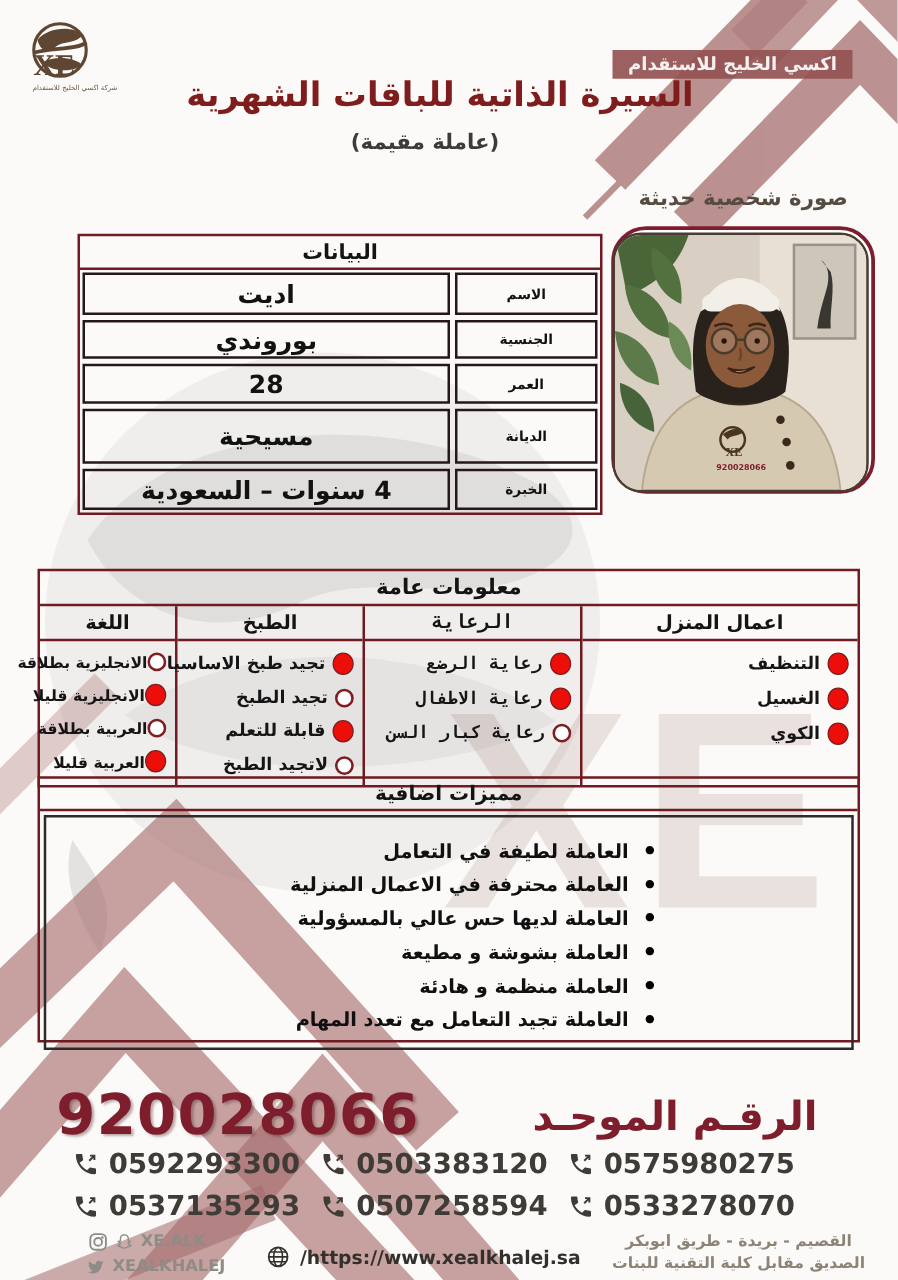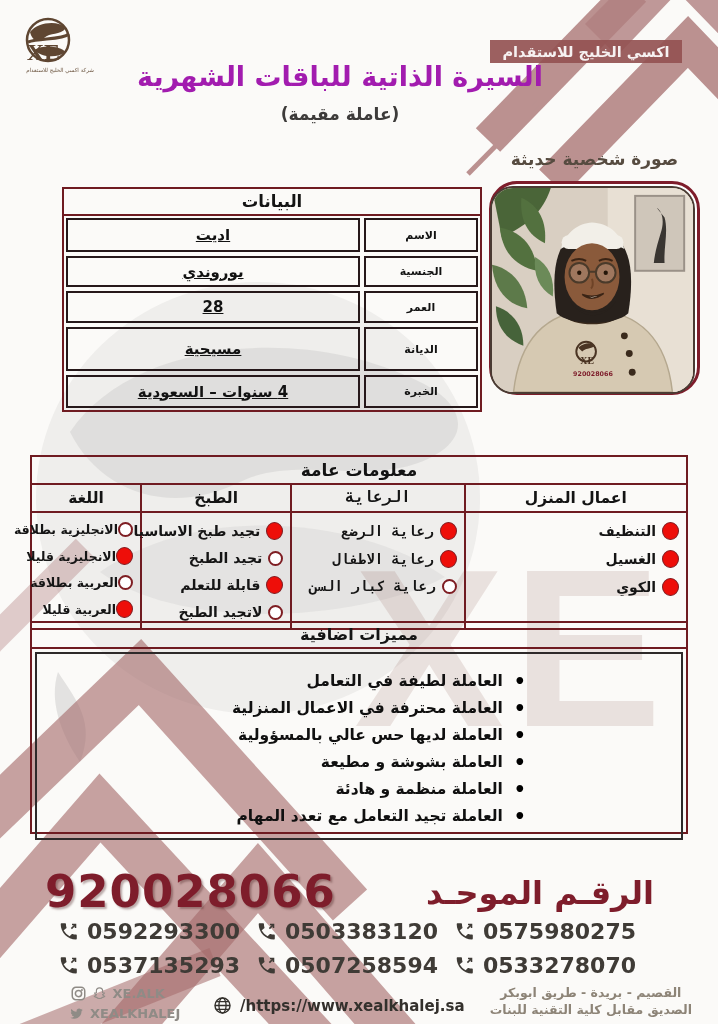--- a/index.html
+++ b/index.html
@@ -9,33 +9,33 @@
     font-family:"DejaVu Sans","Liberation Sans",sans-serif;
   }
   .abs{position:absolute;}
   .wm{position:absolute;top:0;left:0;z-index:0;pointer-events:none;}
   .layer{position:absolute;top:0;left:0;width:718px;height:1024px;z-index:1;}
 
   
   .logo{left:14px;top:12px;width:110px;height:66px;}
   .banner{left:490px;top:40px;width:192px;height:23px;background:rgba(148,82,82,.92);
     color:#f6f1f1;font-weight:bold;font-size:14.5px;display:flex;align-items:center;justify-content:center;}
-  .title{top:61px;left:0;width:680px;text-align:center;font-size:27px;font-weight:bold;color:#a21caf;letter-spacing:.5px;}
+  .title{top:61px;left:12px;width:680px;text-align:center;font-size:27px;font-weight:bold;color:#7f1d1d;letter-spacing:.5px;}
   .subtitle{top:104px;left:0;width:680px;text-align:center;font-size:17px;font-weight:bold;color:#3d3b3a;}
   .photo-label{top:149px;left:489px;width:211px;text-align:center;font-size:17px;font-weight:bold;color:#564b40;}
   .photo-box{top:181px;left:489px;width:211px;height:214px;border:3px solid #7e1d2b;border-radius:28px;
     background:#fff;box-sizing:border-box;padding:2px;}
   .photo-inner{width:100%;height:100%;border:2px solid #4a3b33;border-radius:23px;overflow:hidden;background:#ddd3c7;}
 
   
   .bio{top:187px;left:62px;width:416px;border:2.5px solid #6f1b21;background:transparent;}
   .bio-title{height:25px;line-height:25px;text-align:center;font-weight:bold;font-size:16.5px;color:#141414;border-bottom:2.5px solid #6f1b21;}
   .bio-row{display:flex;}
   .bio-cell{margin:2px;border:2px solid #26181a;display:flex;align-items:center;justify-content:center;font-weight:bold;color:#121212;}
-  .bio-value{flex:1;font-size:15px;text-decoration:underline;}
+  .bio-value{flex:1;font-size:20px;}
   .bio-label{width:110px;font-size:11px;}
   .rh1{height:30px;} .rh2{height:27px;} .rh3{height:28px;} .rh4{height:40px;} .rh5{height:29px;}
 
   
   .general{top:455px;left:30px;width:658px;border:2.5px solid #6f1b21;box-sizing:border-box;}
   .general-title{height:26px;line-height:26px;text-align:center;font-weight:bold;font-size:17px;color:#141414;border-bottom:2.5px solid #6f1b21;}
   .general-cols{display:flex;align-items:stretch;}
   .gcol{box-sizing:border-box;}
   .gcol:not(:last-child){border-left:2.5px solid #6f1b21;}
   .gcol-w0{width:34%;} .gcol-w1{width:26.5%;font-family:Liberation Mono, monospace;} .gcol-w2{width:23%;} .gcol-w3{width:16.5%;}

